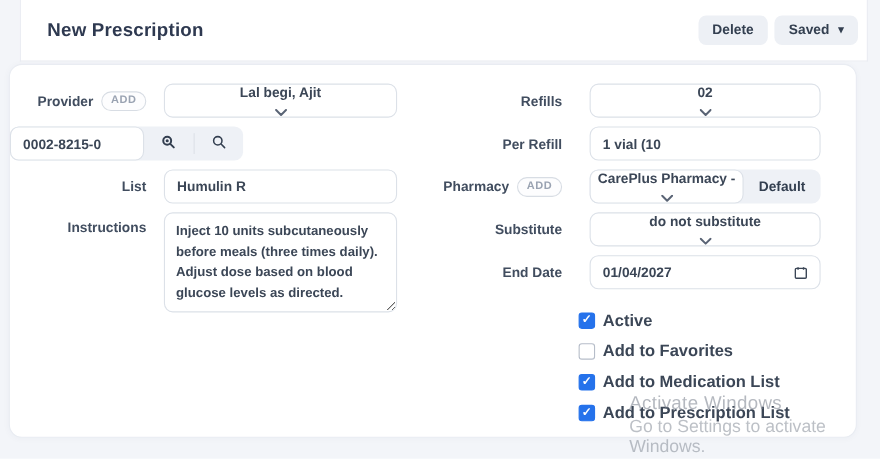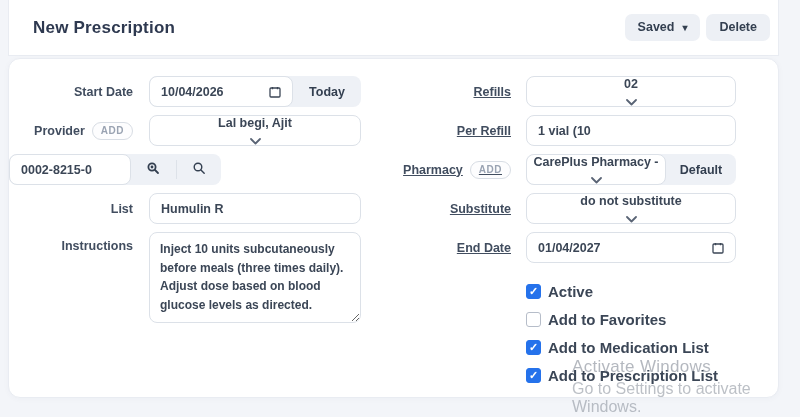--- a/index.html
+++ b/index.html
@@ -7,21 +7,21 @@
   body {
     font-family:"Liberation Sans", sans-serif;
     background:#f3f5f9;
     color:#3b4656;
     overflow:hidden;
   }
   .page { position:relative; width:800px; height:417px; }
 
   
   .header {
-    position:absolute; left:8px; top:0; width:771px; height:56px;
+    position:absolute; left:18px; top:0; width:771px; height:56px;
     background:#fff;
     border-left:1px solid #e9ecf2; border-right:1px solid #e9ecf2;
     border-bottom:1px solid #e9ecf2;
     display:flex; align-items:center; justify-content:space-between;
     padding:0 8px 0 24px;
   }
   .page-title { font-size:17px; font-weight:700; color:#2e3950; letter-spacing:.2px; }
   .toolbar { display:flex; gap:6px; }
   .btn {
     border:none; cursor:pointer; border-radius:7px;
@@ -46,21 +46,21 @@
 
   .row { display:flex; align-items:center; margin-bottom:8px; min-height:31px; }
   .row.top { align-items:flex-start; }
   .row.top .lbl-cell { padding-top:7px; }
 
   .lbl-cell {
     display:flex; align-items:center; justify-content:flex-end; gap:7px;
     font-size:12.5px; font-weight:600; color:#414d5f;
   }
   .col-left  .lbl-cell { width:124px; margin-right:16px; }
-  .col-right .lbl-cell { width:117px; margin-right:15px;text-decoration:underline; }
+  .col-right .lbl-cell { width:117px; margin-right:25px; }
 
   .badge {
     font-size:10px; font-weight:700; letter-spacing:.5px; color:#9aa3b2;
     border:1px solid #d8dde4; border-radius:9px; padding:3px 8px;
     background:#fdfdfe; line-height:1;
   }
 
   .ctrl-left  { width:212px; }
   .ctrl-right { width:210px; }
 
@@ -115,49 +115,32 @@
   .wm2 { font-size:16px; color:rgba(133,141,152,.55); margin-top:3px; }
 </style>
 </head>
 <body>
 
 <div class="page">
 
   <div class="header">
     <div class="page-title">New Prescription</div>
     <div class="toolbar">
+      <button class="btn btn-light">Delete</button>
       <button class="btn btn-light">
         <span>Saved</span>
         <span class="caret">▾</span>
       </button>
-      <button class="btn btn-light">Delete</button>
     </div>
   </div>
 
   <div class="card">
 
     <div class="col col-left">
 
-      <div class="row">
-        <div class="lbl-cell">Start Date</div>
-        <div class="ctrl-left">
-          <div class="input-group">
-            <div class="text-input" style="width:144px;">
-              <span>10/04/2026</span>
-              <span class="cal">
-                <svg width="12" height="12" viewBox="0 0 12 12" fill="none">
-                  <rect x="1" y="2" width="10" height="9" rx="1" stroke="#3b4656" stroke-width="1.3"></rect>
-                  <path d="M3.5 1v2.2M8.5 1v2.2" stroke="#3b4656" stroke-width="1.3"></path>
-                </svg>
-              </span>
-            </div>
-            <button class="append-btn">Today</button>
-          </div>
-        </div>
-      </div>
 
       <div class="row">
         <div class="lbl-cell">
           <span>Provider</span>
           <span class="badge">ADD</span>
         </div>
         <div class="ctrl-left">
           <div class="text-input select">
             <span>Lal begi, Ajit</span>
             <span class="chev">

